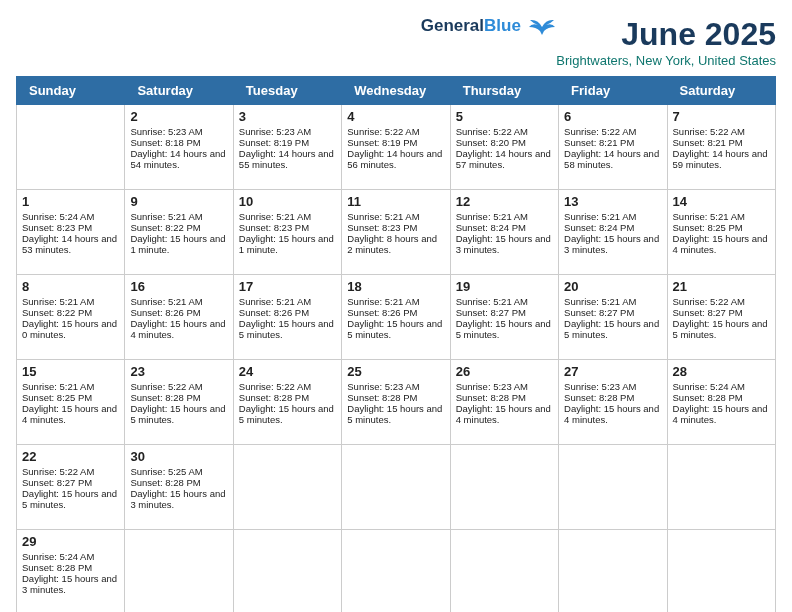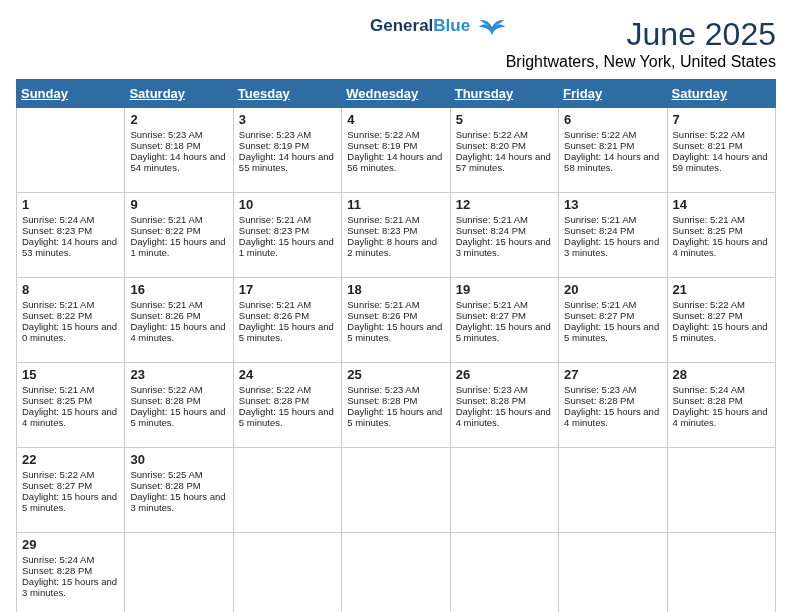--- a/index.html
+++ b/index.html
@@ -14,41 +14,40 @@
       display: flex;
       justify-content: flex-end;
       align-items: flex-start;
       margin-bottom: 8px;
     }
     .title-section {
       text-align: right;
     }
     .main-title {
       font-size: 32px;
-      font-weight: normal;
+      font-weight: bold;
       color: #1a3a5c;
     }
     .subtitle {
-      font-size: 16px;
-      color: #000000;
+      font-size: 13px;
+      color: #0f766e;
     }
     .calendar-table {
       width: 100%;
       border-collapse: collapse;
       table-layout: fixed;
     }
     .calendar-table th {
       background-color: #2e6da4;
       color: #fff;
       font-size: 13px;
       font-weight: bold;
-      padding: 6px 4px;
+      padding: 6px 12px;
       text-align: left;
       border: 1px solid #2e6da4;
-      text-decoration: underline;
     }
     .calendar-table td {
       border: 1px solid #ccc;
       vertical-align: top;
       padding: 4px 5px;
       font-size: 9.5px;
       color: #222;
       height: 85px;
       background: #fff;
     }

